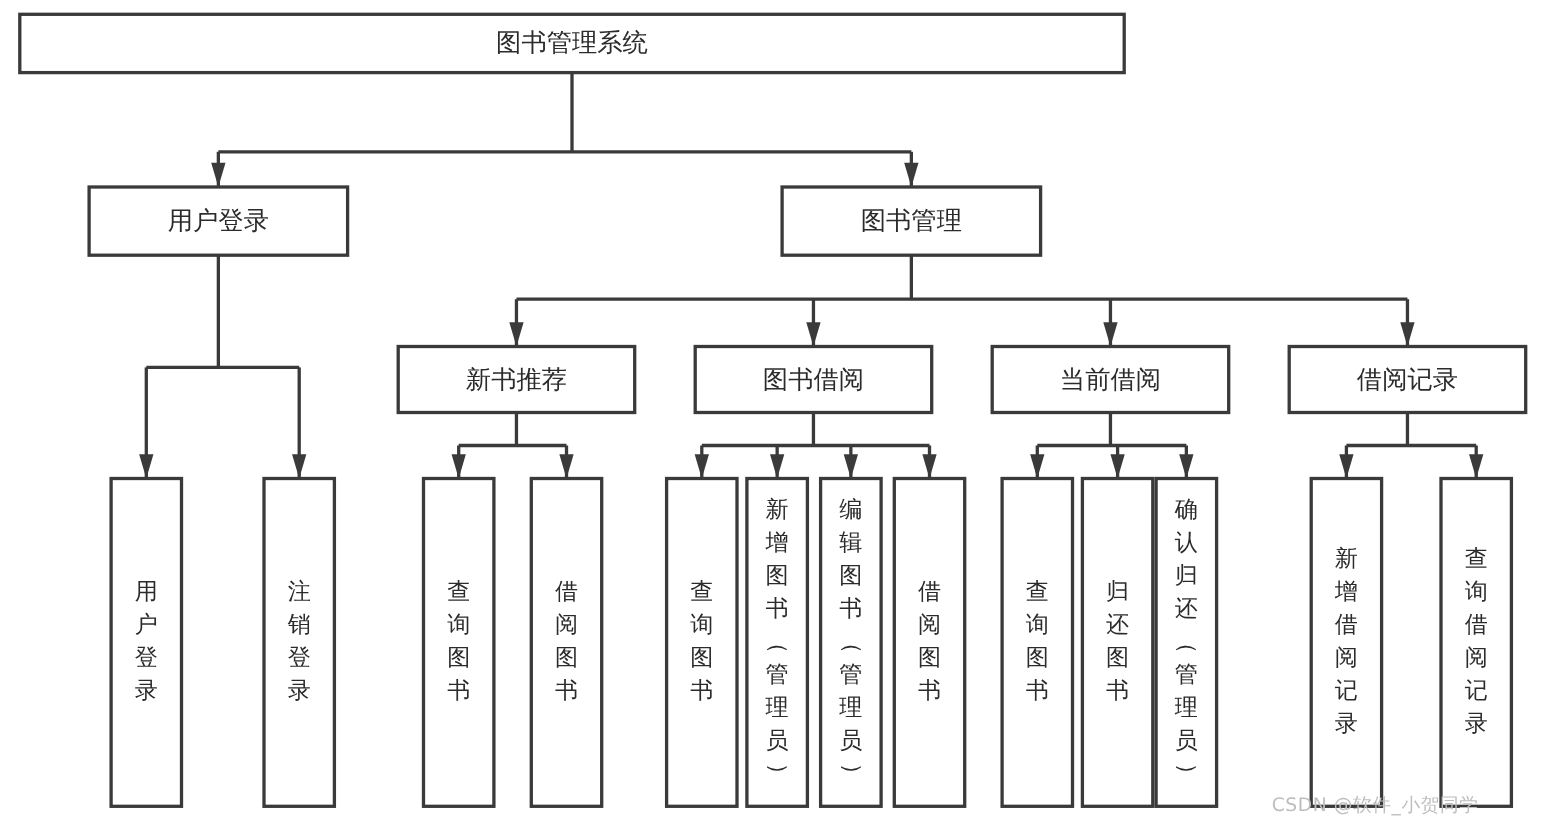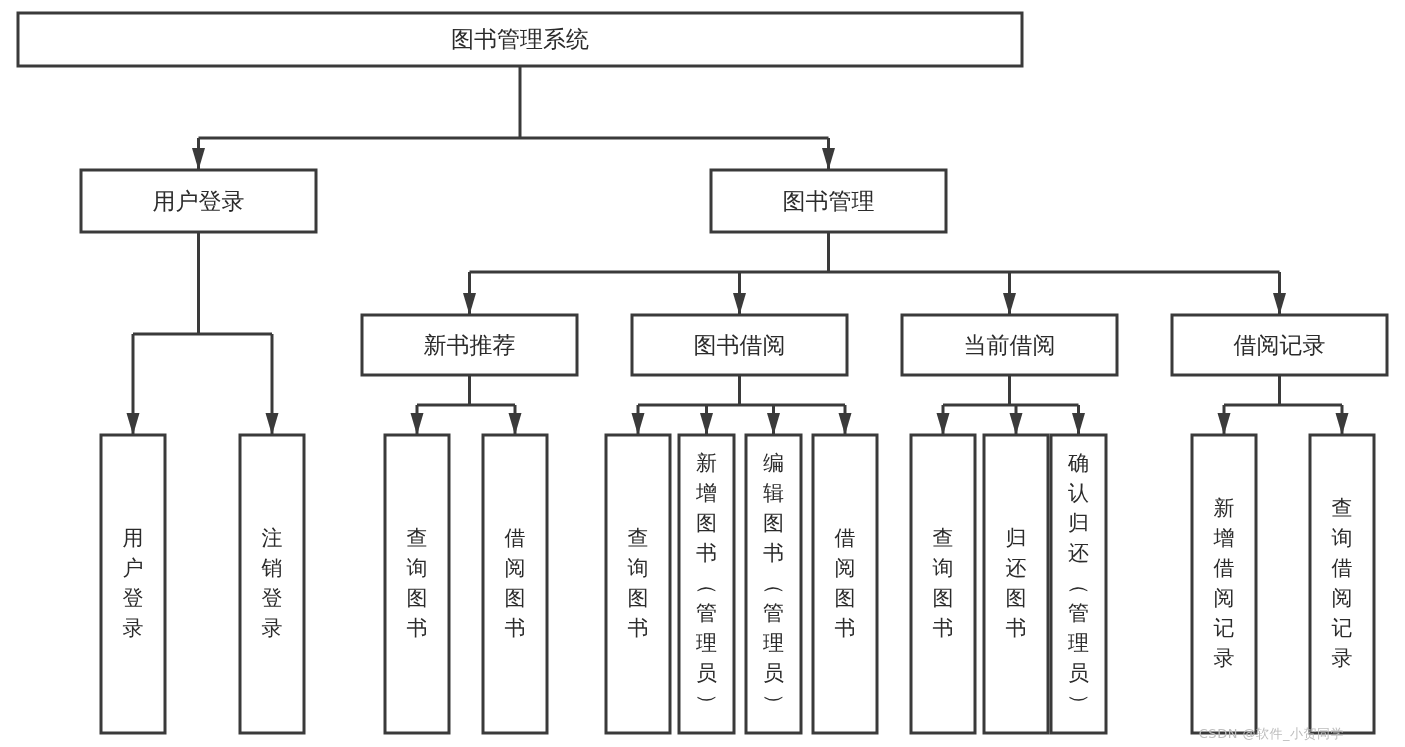--- a/index.html
+++ b/index.html
@@ -20,21 +20,21 @@
     text-anchor:middle;
     dominant-baseline:middle;
   }
   text.h-label{font-size:23px;}
   text.v-label{font-size:21px;}
 
   .wm{
     position:absolute;
     right:6px;bottom:4px;
     font-family:"DejaVu Sans","Liberation Sans",sans-serif;
-    font-size:13px;
+    font-size:17px;
     color:#bdbdbd;
     letter-spacing:.5px;
     white-space:nowrap;
     user-select:none;
   }
 </style>
 </head>
 <body>
 
 <div id="stage">

